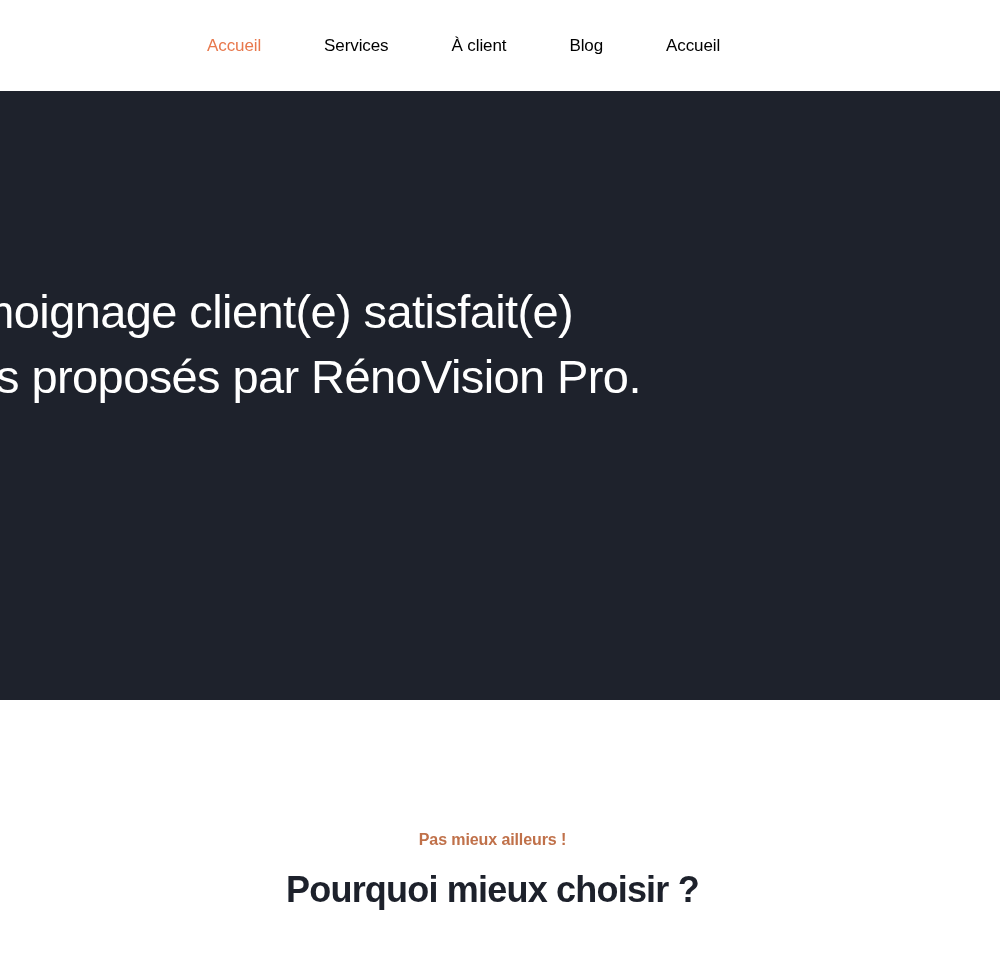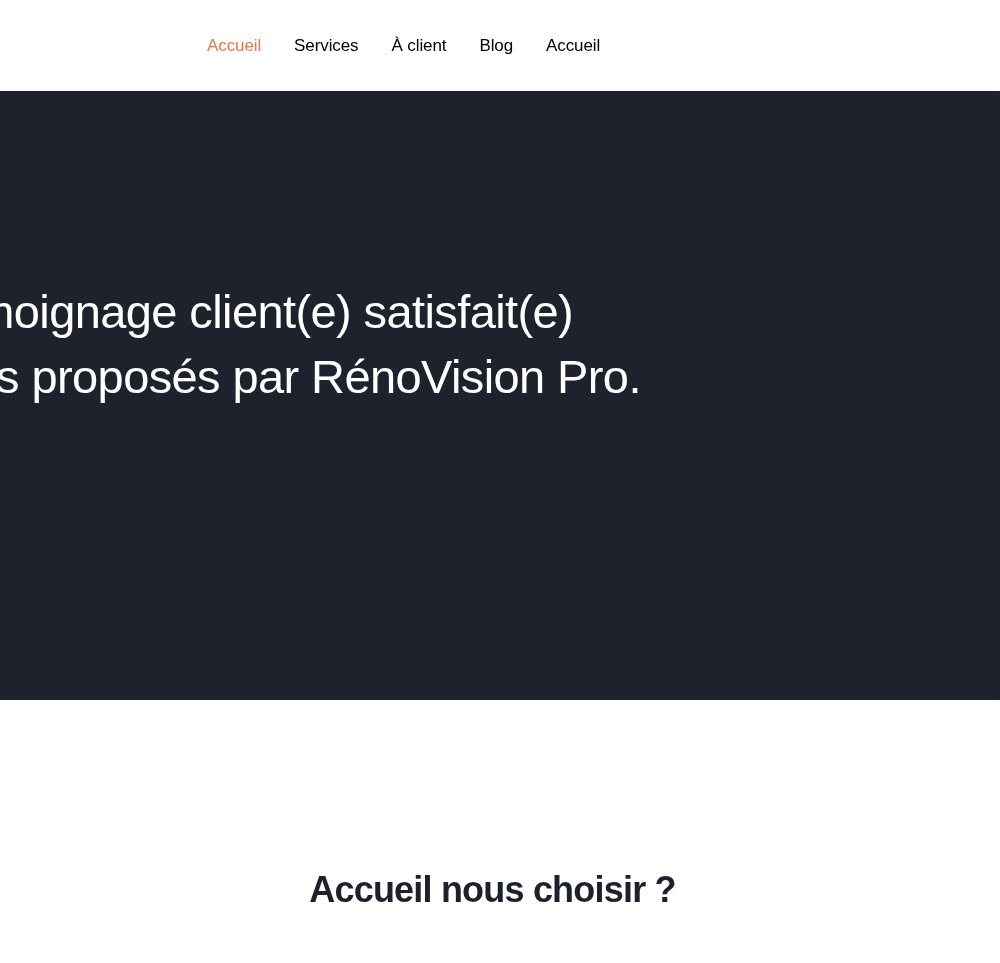--- a/index.html
+++ b/index.html
@@ -18,21 +18,21 @@
   }
   .header-inner{
     position:absolute; left:-140px; top:0; width:1140px; height:91px;
     display:flex; align-items:center;
   }
   .brand{
     font-size:26px; font-weight:700; letter-spacing:-0.4px;
     color:#1d212b; white-space:nowrap; flex:0 0 auto;
     padding-left:0; width:347px;
   }
-  .main-nav{ display:flex; align-items:center; gap:33px; white-space:nowrap; }
+  .main-nav{ display:flex; align-items:center; gap:63px; white-space:nowrap; }
   .nav-link{
     font-size:17px; font-weight:400; color:#000000;
     text-decoration:none; letter-spacing:-0.1px; line-height:1;
     cursor:pointer;
   }
   .nav-link.is-active{ color:#e8784c; }
 
   
   .testimonial-section{
     position:absolute; left:0; top:91px; width:1000px; height:609px;
@@ -94,16 +94,17 @@
         <div class="quote-text">
           <span class="quote-line">Voici un témoignage client(e) satisfait(e)</span>
           <span class="quote-line">des services proposés par RénoVision Pro.</span>
         </div>
       </blockquote>
 
     </div>
   </section>
 
   <section class="why-section">
-    <h2 class="why-heading">Accueil nous choisir ?</h2>
+    <div class="why-eyebrow">Pas mieux ailleurs !</div>
+    <h2 class="why-heading">Pourquoi mieux choisir ?</h2>
   </section>
 
 </div>
 
 </body></html>

